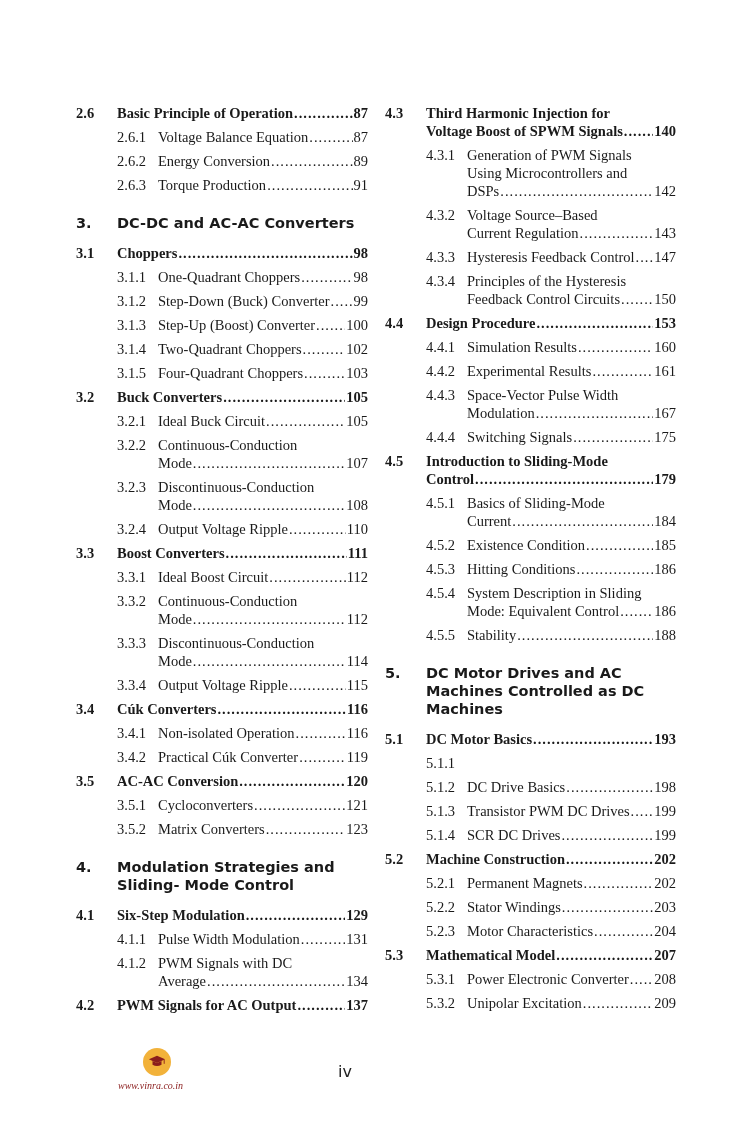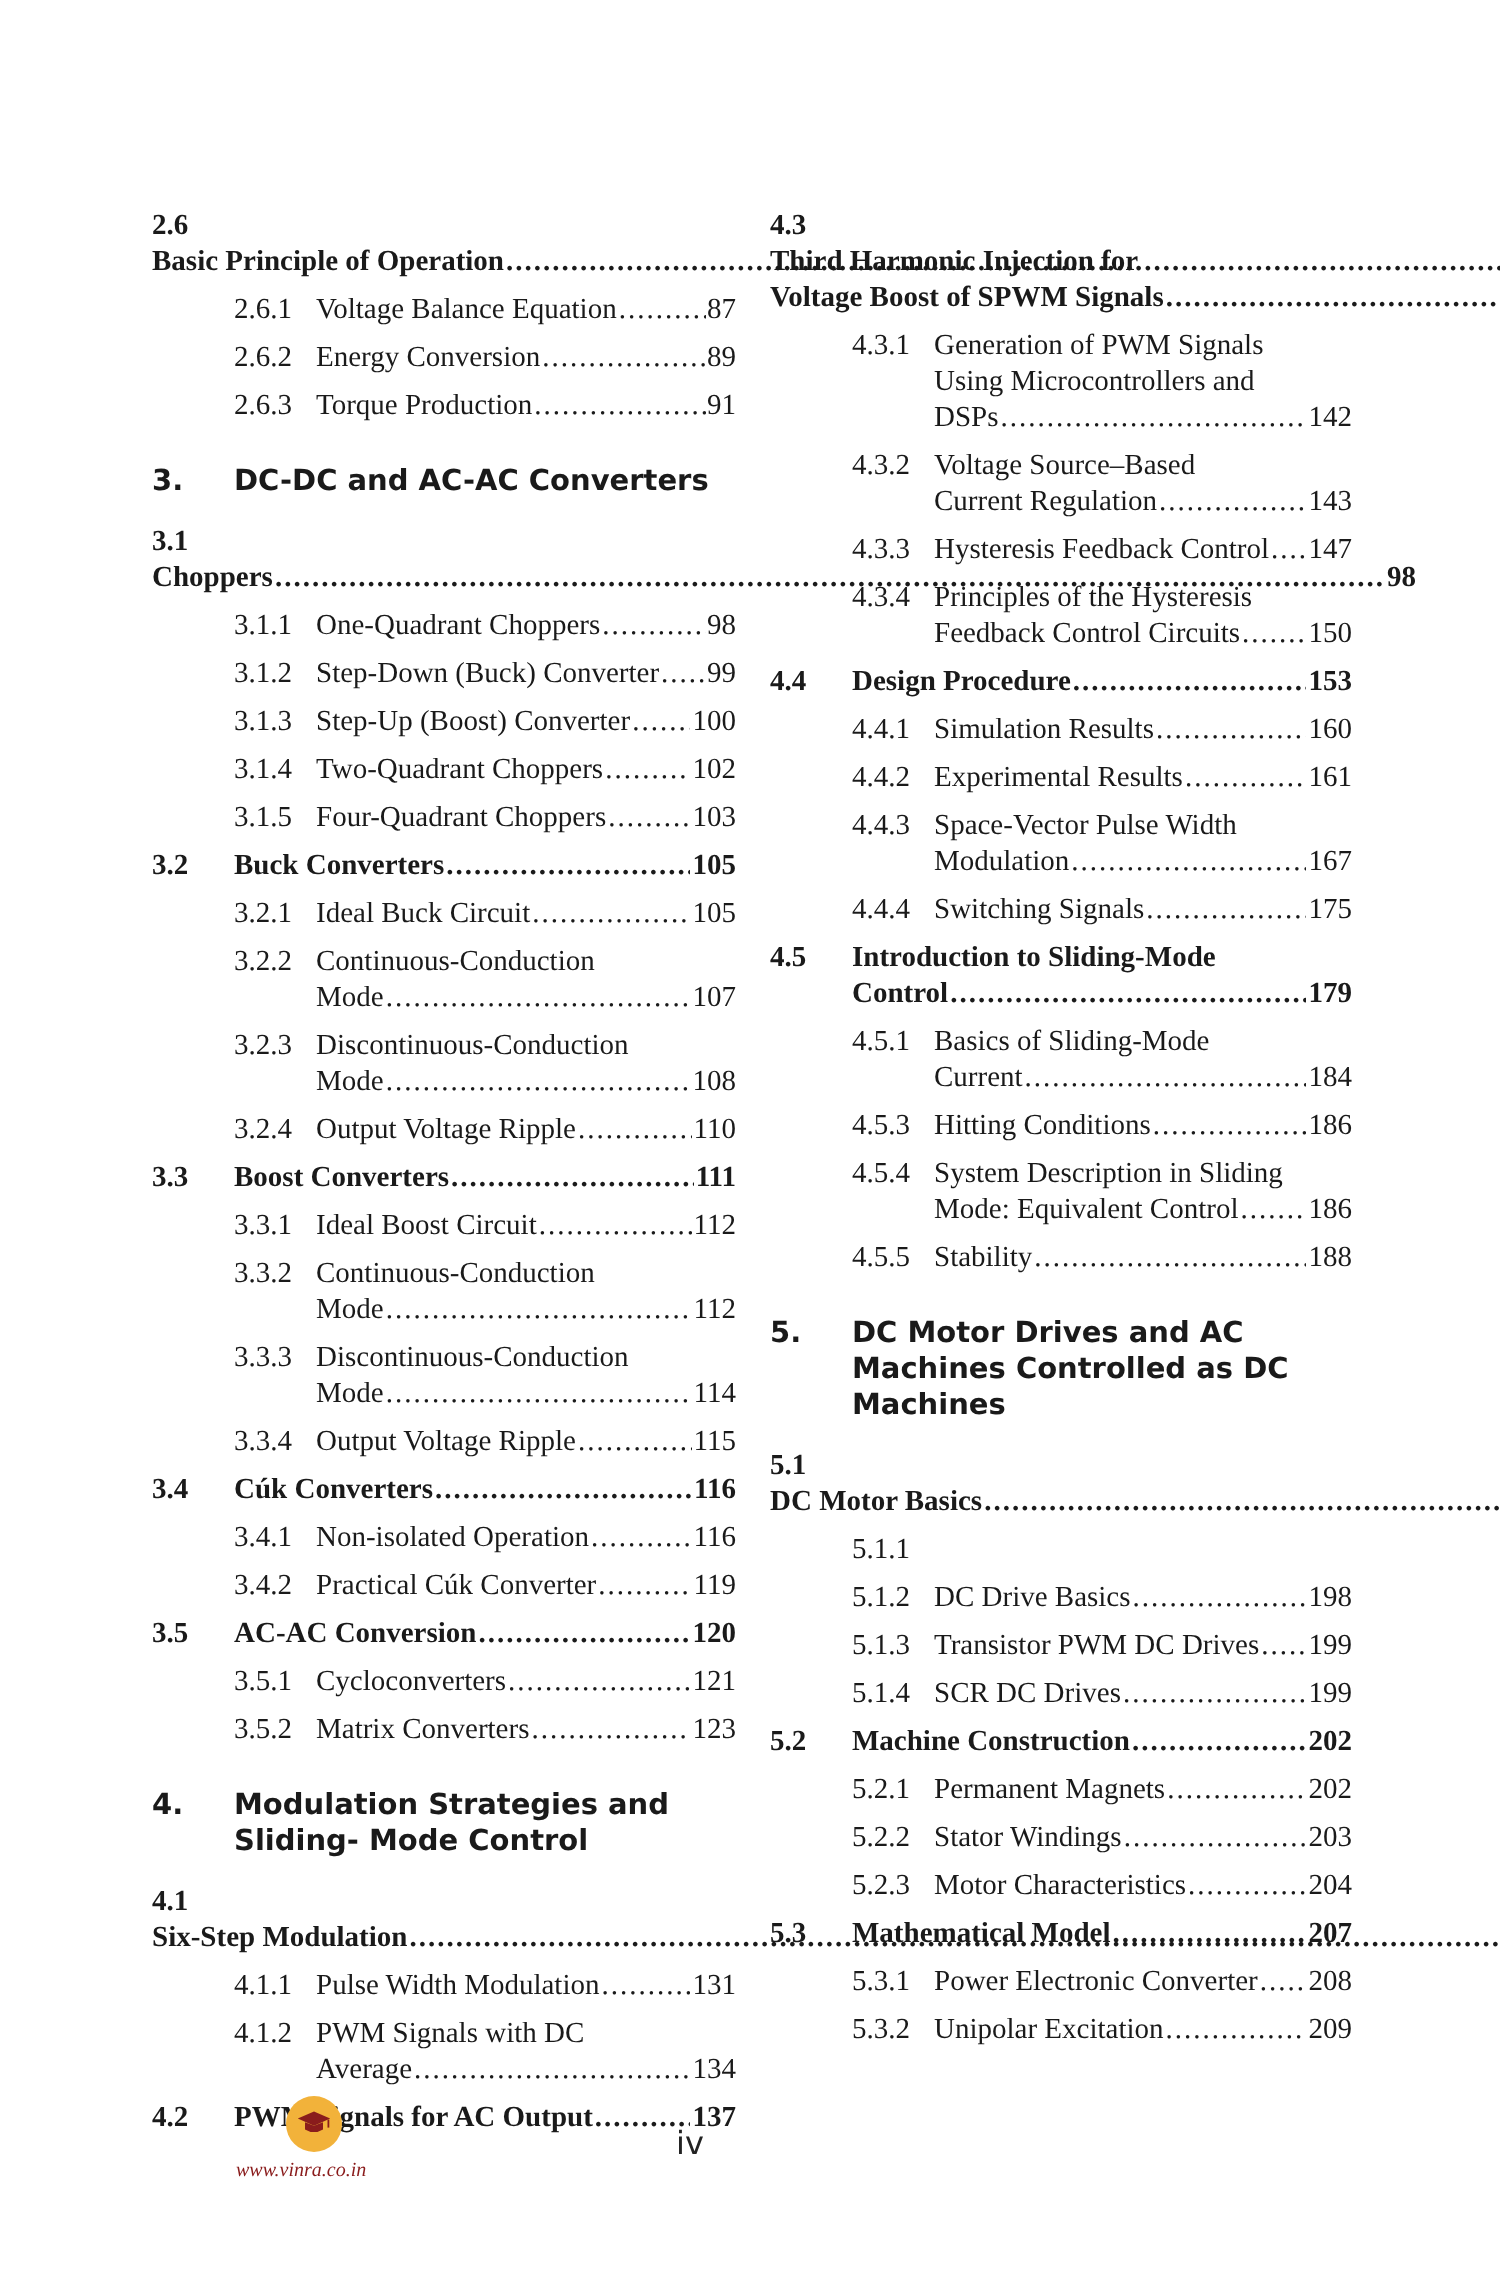--- a/index.html
+++ b/index.html
@@ -18,21 +18,21 @@
   .entry .pg { flex: 0 0 auto; white-space: nowrap; }
   .sec { font-weight: bold; margin-top: 6px; }
   .sec .num { width: 41px; }
   .sub { margin-top: 6px; }
   .sub .num { width: 41px; padding-left: 41px; box-sizing: content-box; }
   .sub .num span { display: inline-block; width: 41px; }
   .chap { font-family: "DejaVu Sans", "Liberation Sans", sans-serif; font-weight: bold;
           font-size: 14.5px; line-height: 18px; display: flex; margin-top: 20px; margin-bottom: 12px; }
   .chap .num { width: 41px; flex: 0 0 auto; }
   .chap .title { flex: 1 1 auto; }
-  .first { margin-top: 0; flex-direction: column; }
+  .first { margin-top: 0; }
   .footer-page { position: absolute; left: 338px; top: 1062px; font-family: "DejaVu Sans", sans-serif;
                  font-size: 16px; color: #222; }
   .logo { position: absolute; left: 143px; top: 1048px; width: 28px; height: 28px; border-radius: 50%;
           background: #f2b23a; display: flex; align-items: center; justify-content: center; }
   .logo svg { width: 18px; height: 18px; }
   .logo-url { position: absolute; left: 118px; top: 1080px; font-family: "Liberation Serif", serif;
               font-style: italic; font-weight: normal; font-size: 10px; color: #8a1c1c; }
 </style>
 </head>
 <body>
@@ -501,20 +501,30 @@
           <span class="txt">Basics of Sliding-Mode</span>
         </div>
         <div class="line">
           <span class="txt">Current</span>
           <span class="dots"></span>
           <span class="pg">184</span>
         </div>
       </div>
     </div>
     <div class="entry sub">
+      <span class="num"><span>4.5.2</span></span>
+      <div class="body">
+        <div class="line">
+          <span class="txt">Existence Condition</span>
+          <span class="dots"></span>
+          <span class="pg">185</span>
+        </div>
+      </div>
+    </div>
+    <div class="entry sub">
       <span class="num"><span>4.5.3</span></span>
       <div class="body">
         <div class="line">
           <span class="txt">Hitting Conditions</span>
           <span class="dots"></span>
           <span class="pg">186</span>
         </div>
       </div>
     </div>
     <div class="entry sub">

